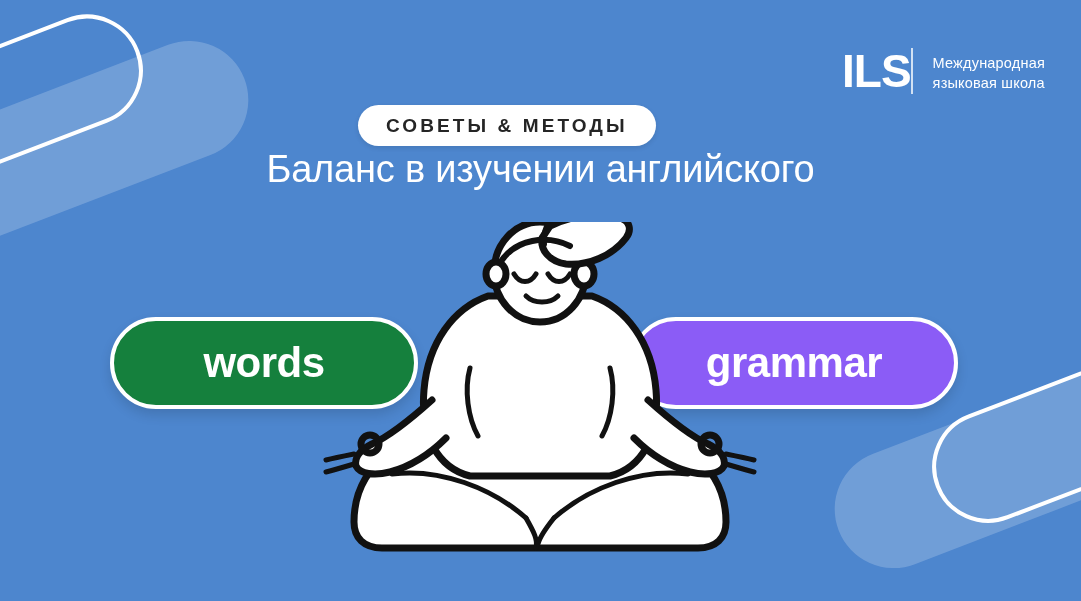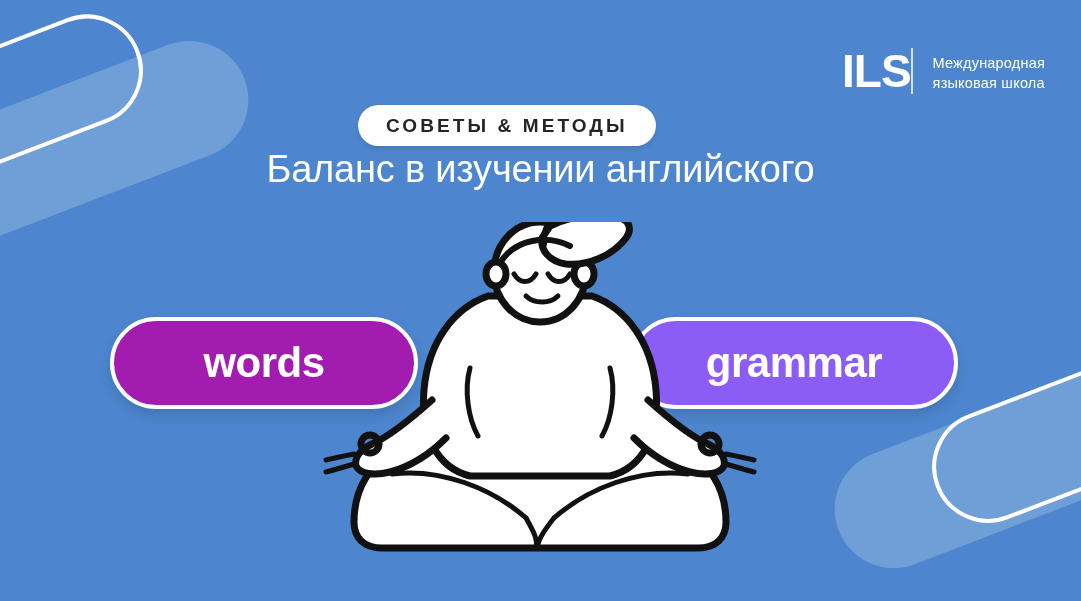--- a/index.html
+++ b/index.html
@@ -177,21 +177,21 @@
       <div>языковая школа</div>
     </div>
   </div>
 
   <div id="badge">
     <span id="badge-label">СОВЕТЫ &amp; МЕТОДЫ</span>
   </div>
 
   <div id="headline">Баланс в изучении английского</div>
 
-  <div class="pill" id="pill-words" style="background:#a21caf;">
+  <div class="pill" id="pill-words" style="background:#15803d;">
     <span class="pill-label">words</span>
   </div>
 
   <div class="pill" id="pill-grammar" style="background:#8b5cf6;">
     <span class="pill-label">grammar</span>
   </div>
 
   <svg id="figure" viewBox="0 0 440 340" xmlns="http://www.w3.org/2000/svg">
     <g fill="#ffffff" stroke="#111111" stroke-width="7" stroke-linecap="round" stroke-linejoin="round">
 

